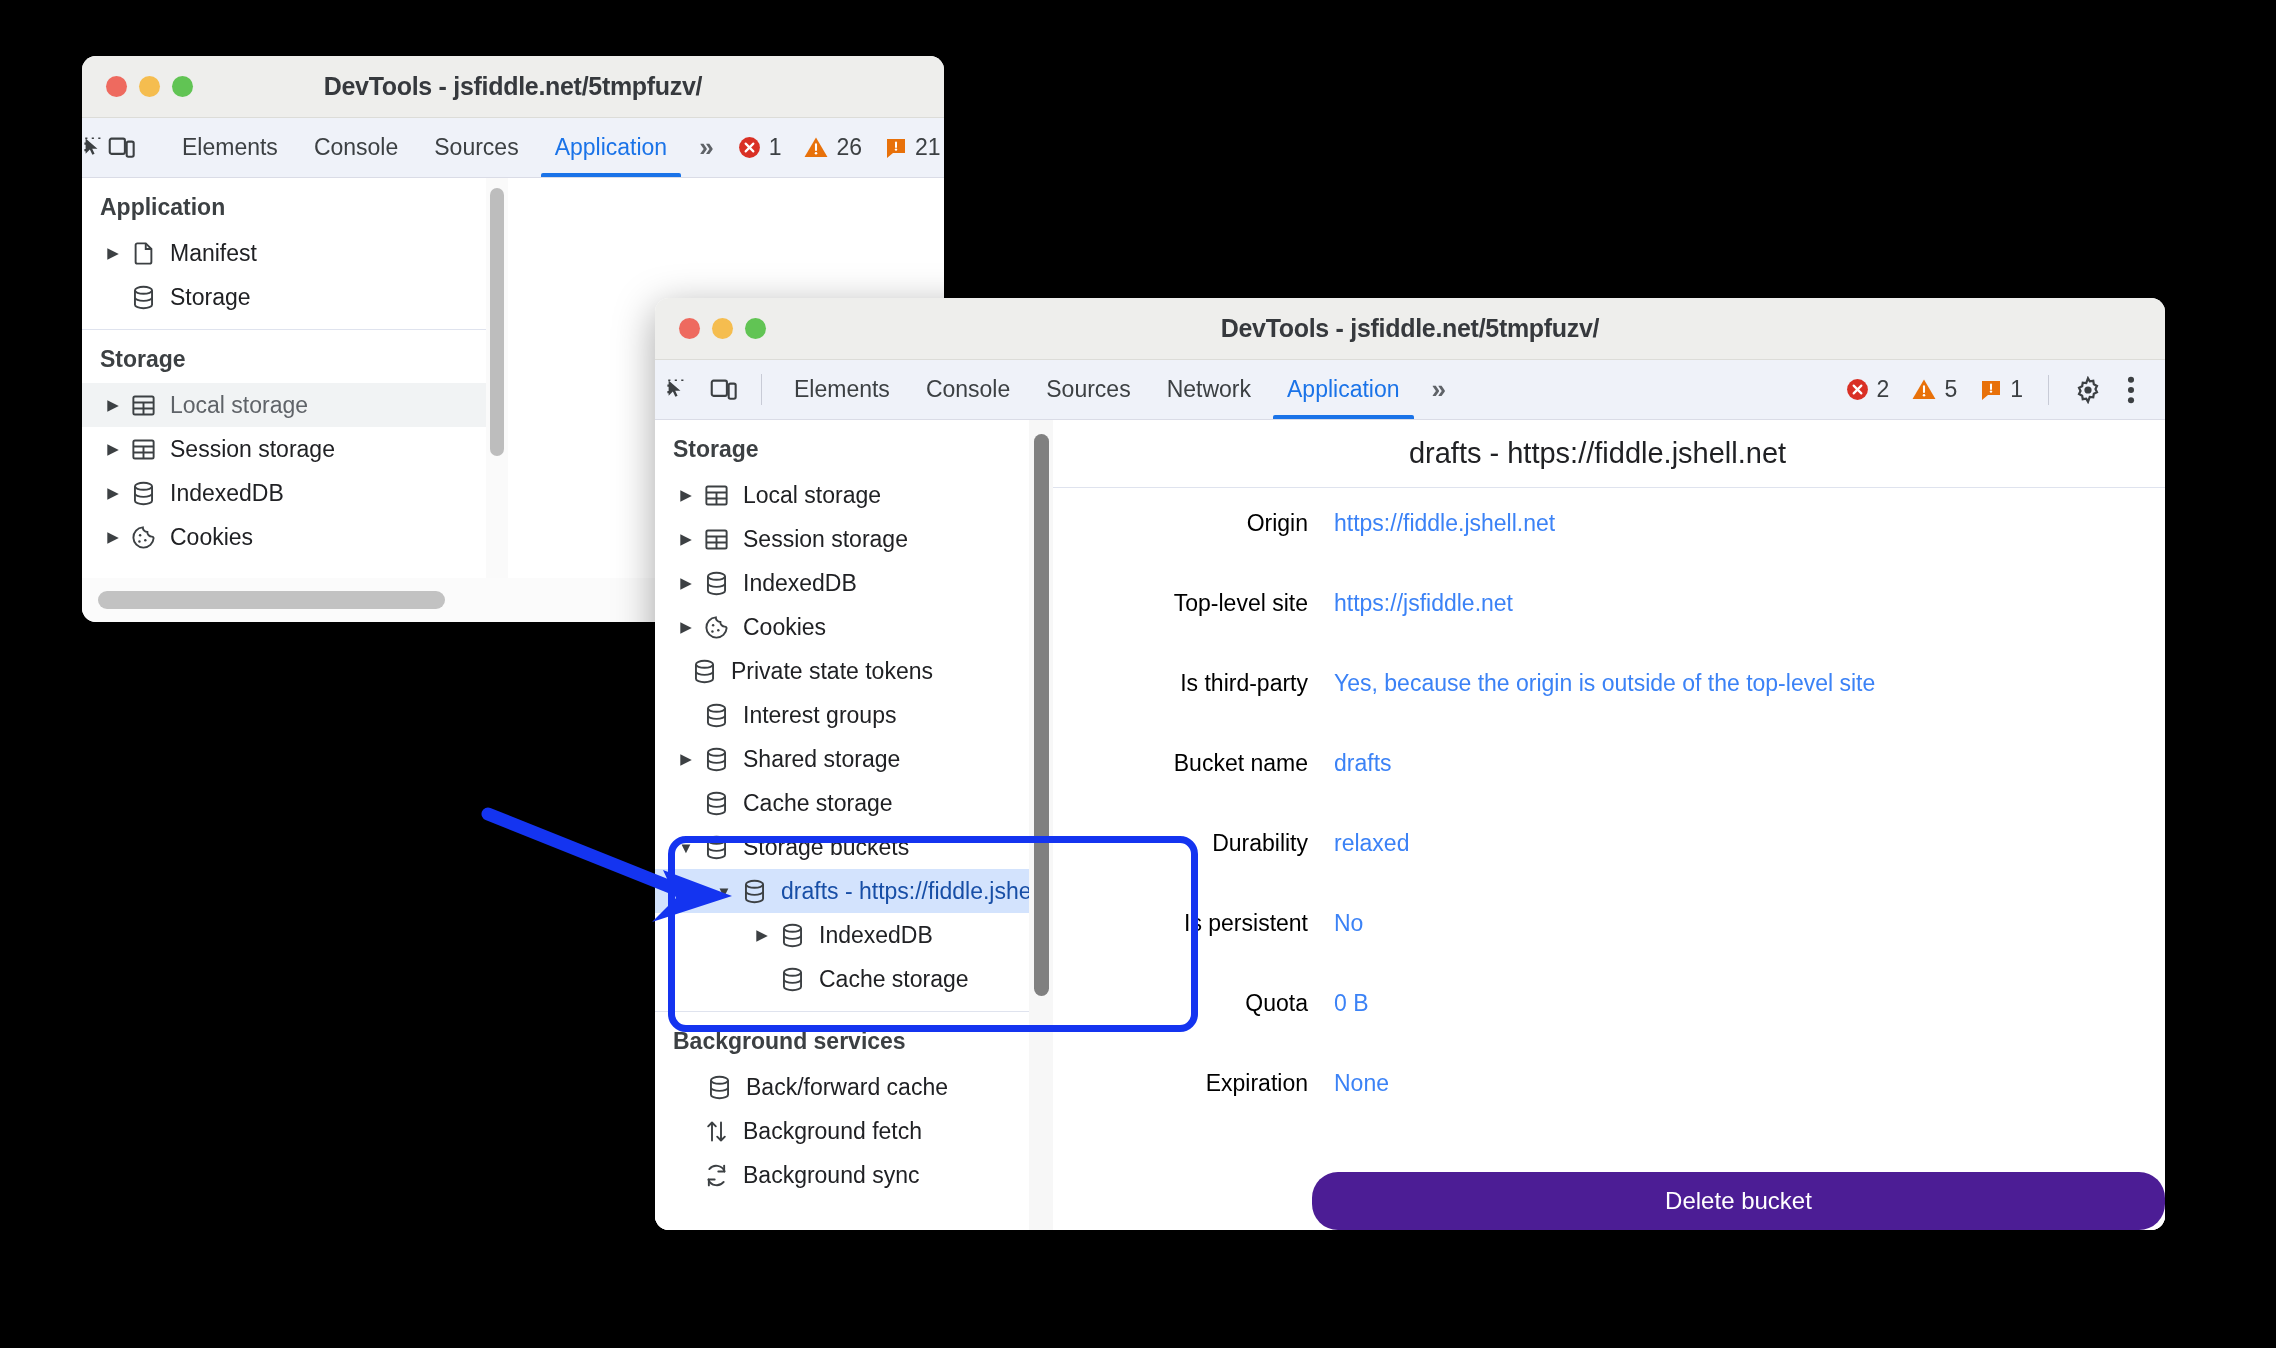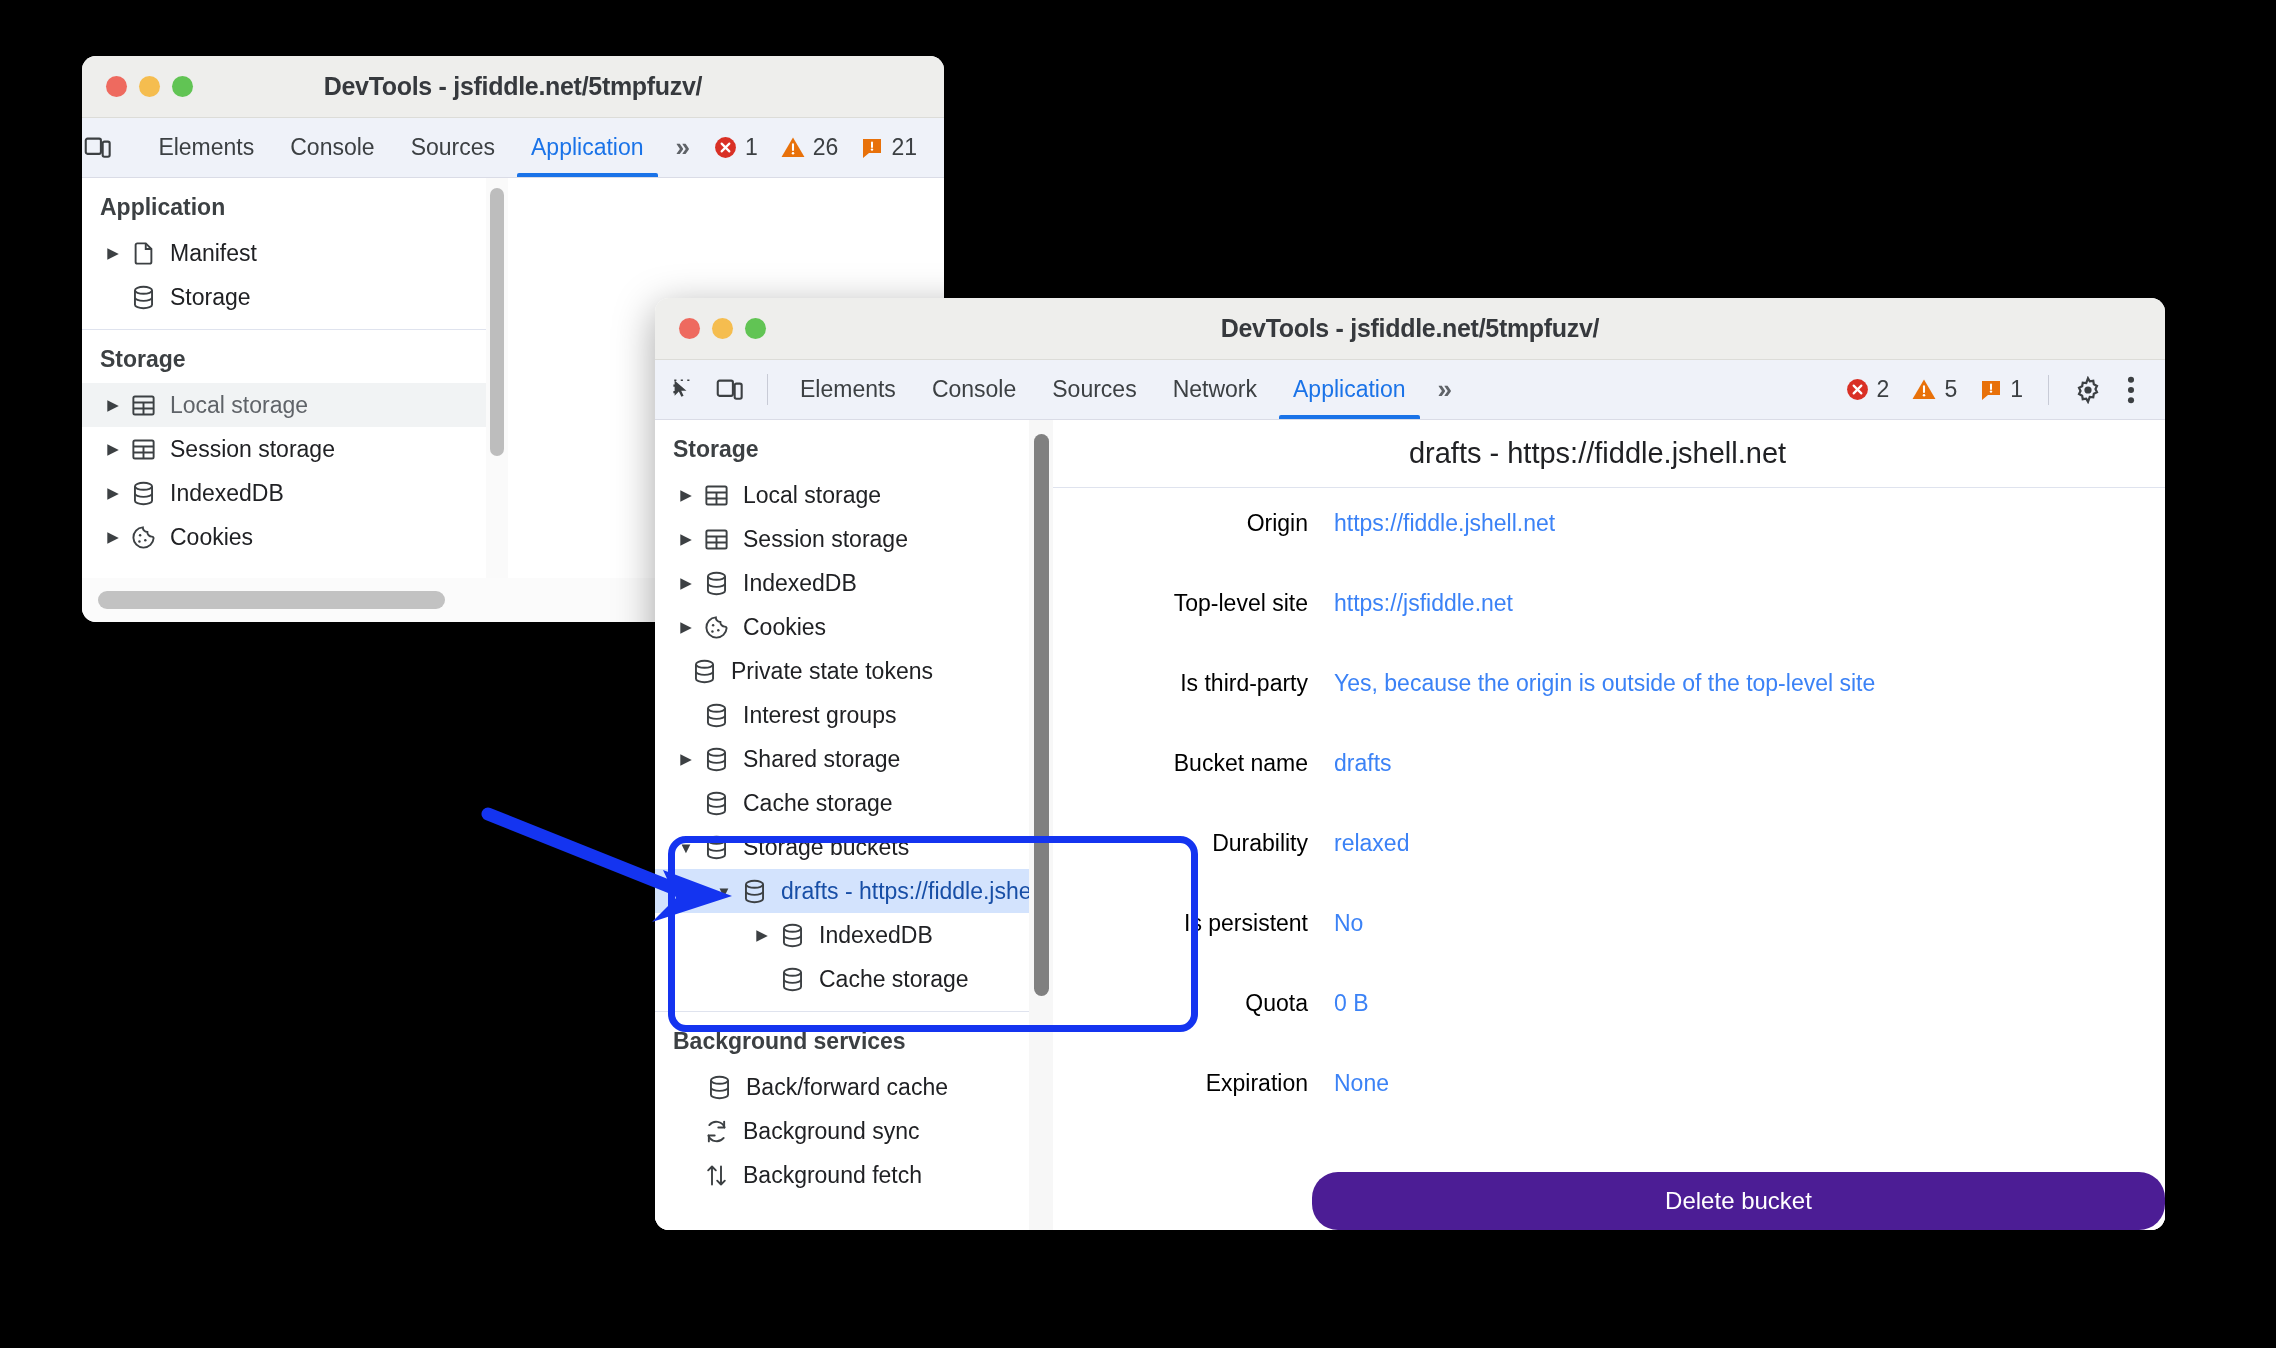--- a/index.html
+++ b/index.html
@@ -39,23 +39,22 @@
     pointer-events: none;
   }
 
   
   .tabbar {
     height: 60px;
     background: #eff2f9;
     border-bottom: 1px solid #dadce6;
     display: flex;
     align-items: stretch;
-    padding-left: 6px;
+    padding-left: 0;
     position: relative;
-    justify-content: flex-end;
   }
   .tb-icon {
     width: 46px; display: flex; align-items: center; justify-content: center;
     color: #3c4043;
   }
   .tb-sep { width: 1px; background: #c8cbd6; margin: 14px 14px; }
   .tab {
     display: flex; align-items: center; padding: 0 18px;
     font-size: 23px; color: #3c4043; white-space: nowrap;
     position: relative;
@@ -494,38 +493,38 @@
                 <path d="M4.4 5.6v12.8c0 1.7 3.4 3.1 7.6 3.1s7.6-1.4 7.6-3.1V5.6"></path>
                 <path d="M4.4 11.9c0 1.7 3.4 3.1 7.6 3.1s7.6-1.4 7.6-3.1"></path>
               </svg>
             </span>
             <span class="tlabel">Back/forward cache</span>
           </div>
           <div class="tree-row" style="height: 44px; padding-left: 18px;">
             <span class="twisty"></span>
             <span class="ticon">
               <svg width="27" height="27" viewBox="0 0 24 24" fill="none" stroke="#3c4043" stroke-width="1.7">
+                <path d="M8 20V4M8 4L4.6 7.4M8 4l3.4 3.4" stroke-linecap="round"></path>
+                <path d="M16 4v16M16 20l3.4-3.4M16 20l-3.4-3.4" stroke-linecap="round"></path>
+              </svg>
+            </span>
+            <span class="tlabel">Background fetch</span>
+          </div>
+          <div class="tree-row" style="height: 44px; padding-left: 18px;">
+            <span class="twisty"></span>
+            <span class="ticon">
+              <svg width="27" height="27" viewBox="0 0 24 24" fill="none" stroke="#3c4043" stroke-width="1.7">
                 <path d="M19.2 8.4A8 8 0 0 0 5.6 6.3" stroke-linecap="round"></path>
                 <path d="M18.8 3.2v5.2h-5.2" stroke-linecap="round"></path>
                 <path d="M4.8 15.6a8 8 0 0 0 13.6 2.1" stroke-linecap="round"></path>
                 <path d="M5.2 20.8v-5.2h5.2" stroke-linecap="round"></path>
               </svg>
             </span>
             <span class="tlabel">Background sync</span>
           </div>
-          <div class="tree-row" style="height: 44px; padding-left: 18px;">
-            <span class="twisty"></span>
-            <span class="ticon">
-              <svg width="27" height="27" viewBox="0 0 24 24" fill="none" stroke="#3c4043" stroke-width="1.7">
-                <path d="M8 20V4M8 4L4.6 7.4M8 4l3.4 3.4" stroke-linecap="round"></path>
-                <path d="M16 4v16M16 20l3.4-3.4M16 20l-3.4-3.4" stroke-linecap="round"></path>
-              </svg>
-            </span>
-            <span class="tlabel">Background fetch</span>
-          </div>
         </div>
       <div class="scroll-track" style="left:374px; width:24px; height:810px; top:122px; background:#f7f7f7;">
         <div class="scroll-thumb" style="left:5px; top:14px; width:15px; height:562px; background:#808080;"></div>
       </div>
       <div class="divider-v" style="height:810px;"></div>
 
       <div class="detail">
         <div class="detail-head">drafts - https://fiddle.jshell.net</div>
         <div class="detail-list" id="detail-rows">
             <div class="drow">

